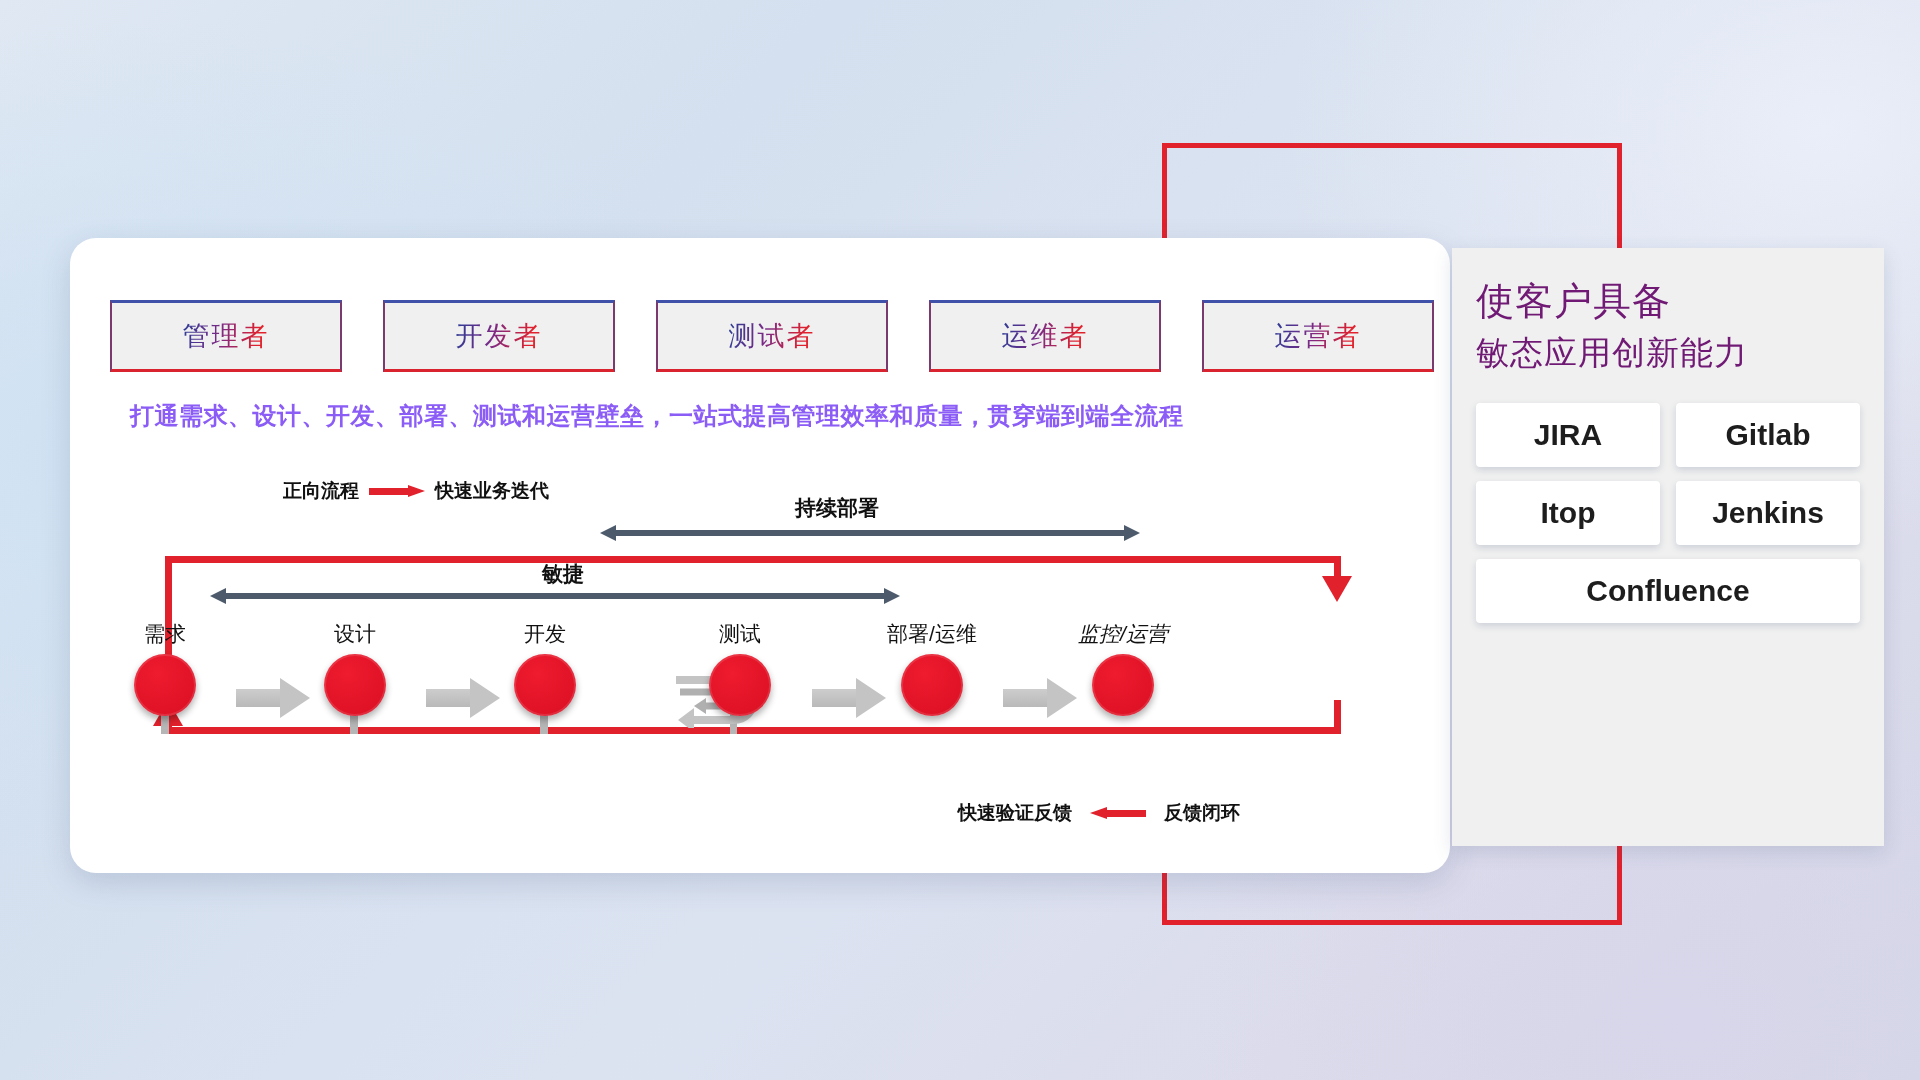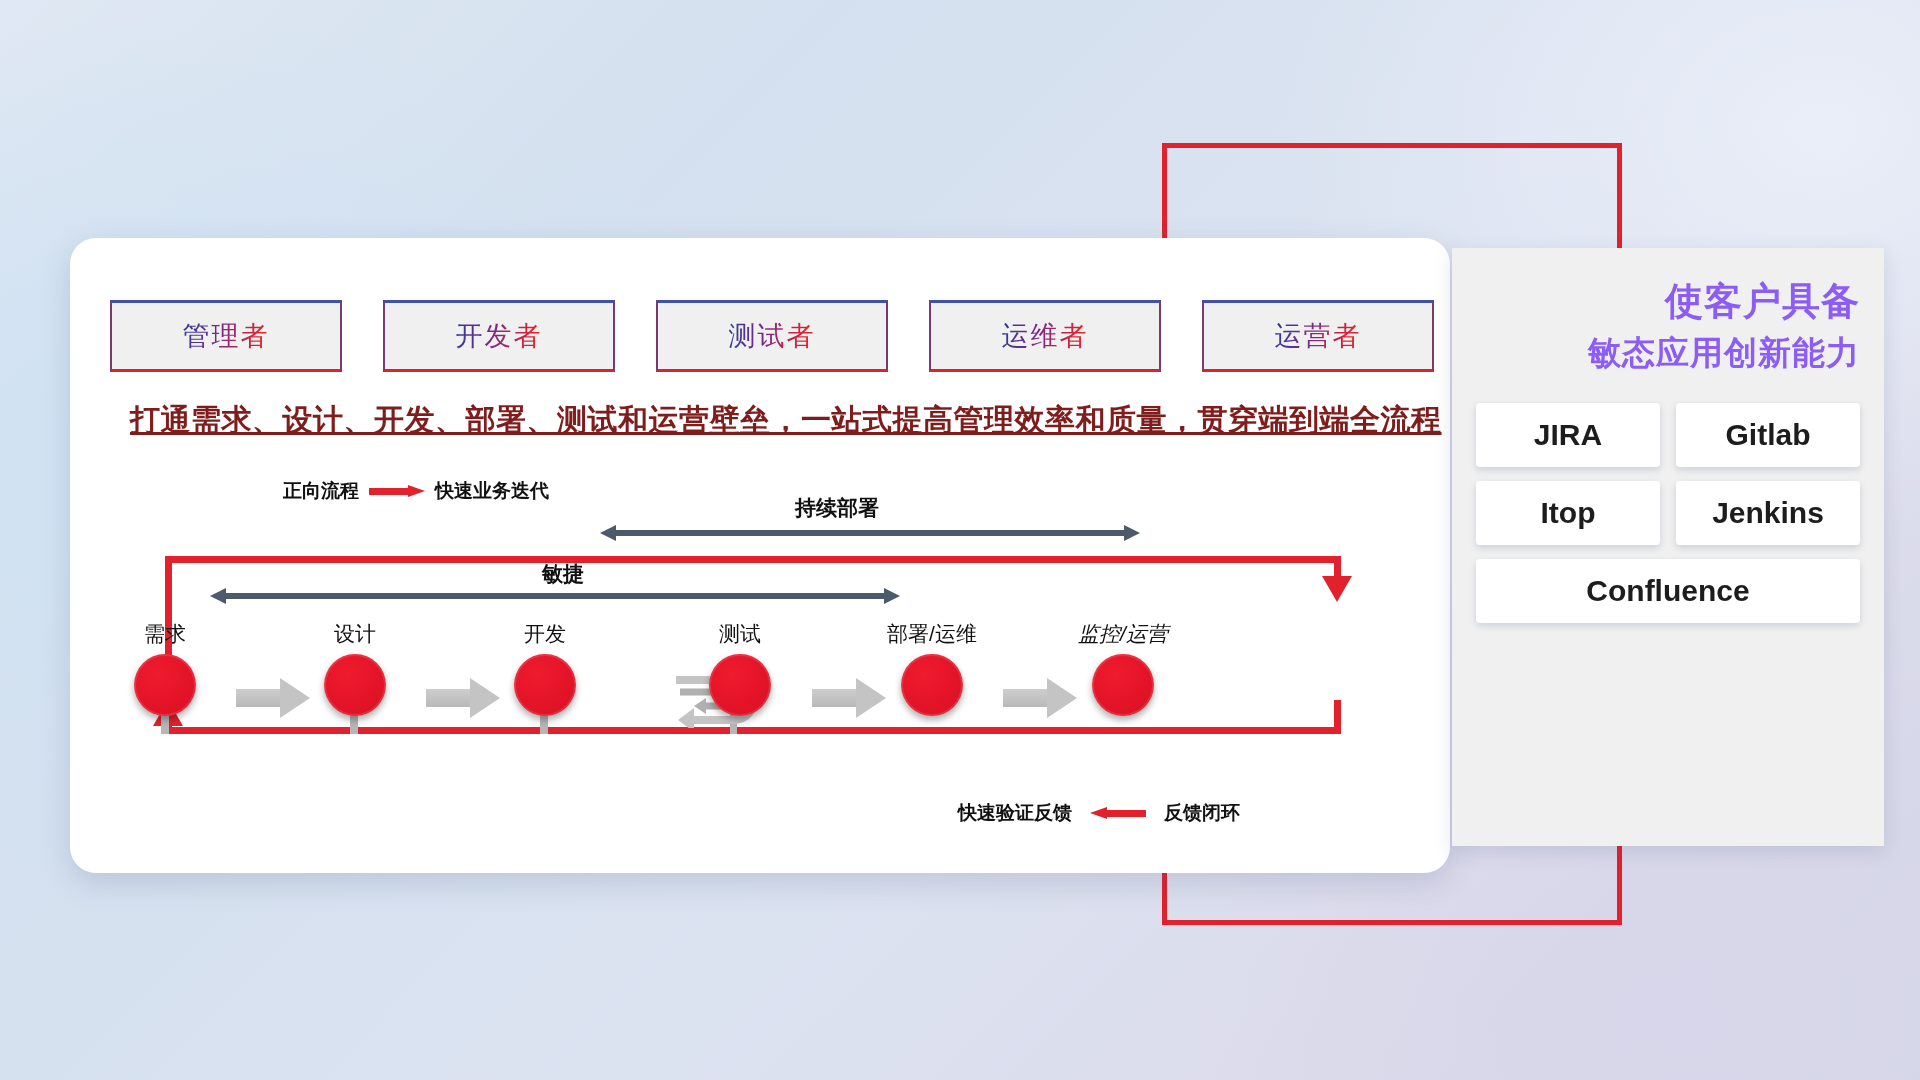--- a/index.html
+++ b/index.html
@@ -43,23 +43,22 @@
   .role-label {
     font-size:27px; font-weight:400; letter-spacing:2px;
     background:linear-gradient(100deg,#2b3c96 0%,#7b2a86 42%,#e1212c 85%);
     -webkit-background-clip:text; background-clip:text;
     -webkit-text-fill-color:transparent; color:#b4266a;
   }
 
   
   #headline {
     position:absolute; left:130px; top:400px; width:1300px;
-    font-size:30px; font-weight:bold; color:#7f1d1d; letter-spacing:.5px;
+    font-size:24px; font-weight:bold; color:#8b5cf6; letter-spacing:.5px;
     white-space:nowrap;
-    text-decoration:underline;
   }
 
   
   #legend-forward { position:absolute; left:283px; top:478px; display:flex; align-items:center; gap:10px; }
   .legend-txt { font-size:19px; font-weight:bold; color:#111; white-space:nowrap; }
   .arrow-red  { position:relative; width:56px; height:12px; }
   .arrow-red .shaft { position:absolute; left:0; top:3px; width:40px; height:7px; background:#e1212c; }
   .arrow-red .head  { position:absolute; right:0; top:0; width:0; height:0;
                       border-top:6px solid transparent; border-bottom:6px solid transparent;
                       border-left:17px solid #e1212c; }
@@ -125,21 +124,21 @@
   
   #legend-feedback { position:absolute; left:950px; top:800px; display:flex; align-items:center; gap:18px;margin-left:8px; }
 
   
   #panel {
     position:absolute; left:1452px; top:248px; width:432px; height:598px;
     background:#f0f0f0; box-shadow:0 6px 18px rgba(60,80,120,.16);
     padding:26px 24px;
   }
   .panel-title {
-    text-align:right; font-size:38px; font-weight:bold; color:#8b5cf6;
+    text-align:left; font-size:38px; font-weight:normal; color:#701a75;
     line-height:1.45; letter-spacing:1px; white-space:nowrap;
   }
   .panel-title.small { font-size:33px; }
   #pills { margin-top:26px; display:flex; flex-wrap:wrap; gap:14px 16px; }
   .pill {
     flex:1 1 calc(50% - 8px); min-width:0; height:64px; background:#fff; border-radius:4px;
     display:flex; align-items:center; justify-content:center;
     font-size:30px; font-weight:bold; color:#1d1d1d;
     box-shadow:0 3px 7px rgba(60,80,120,.20);
   }

